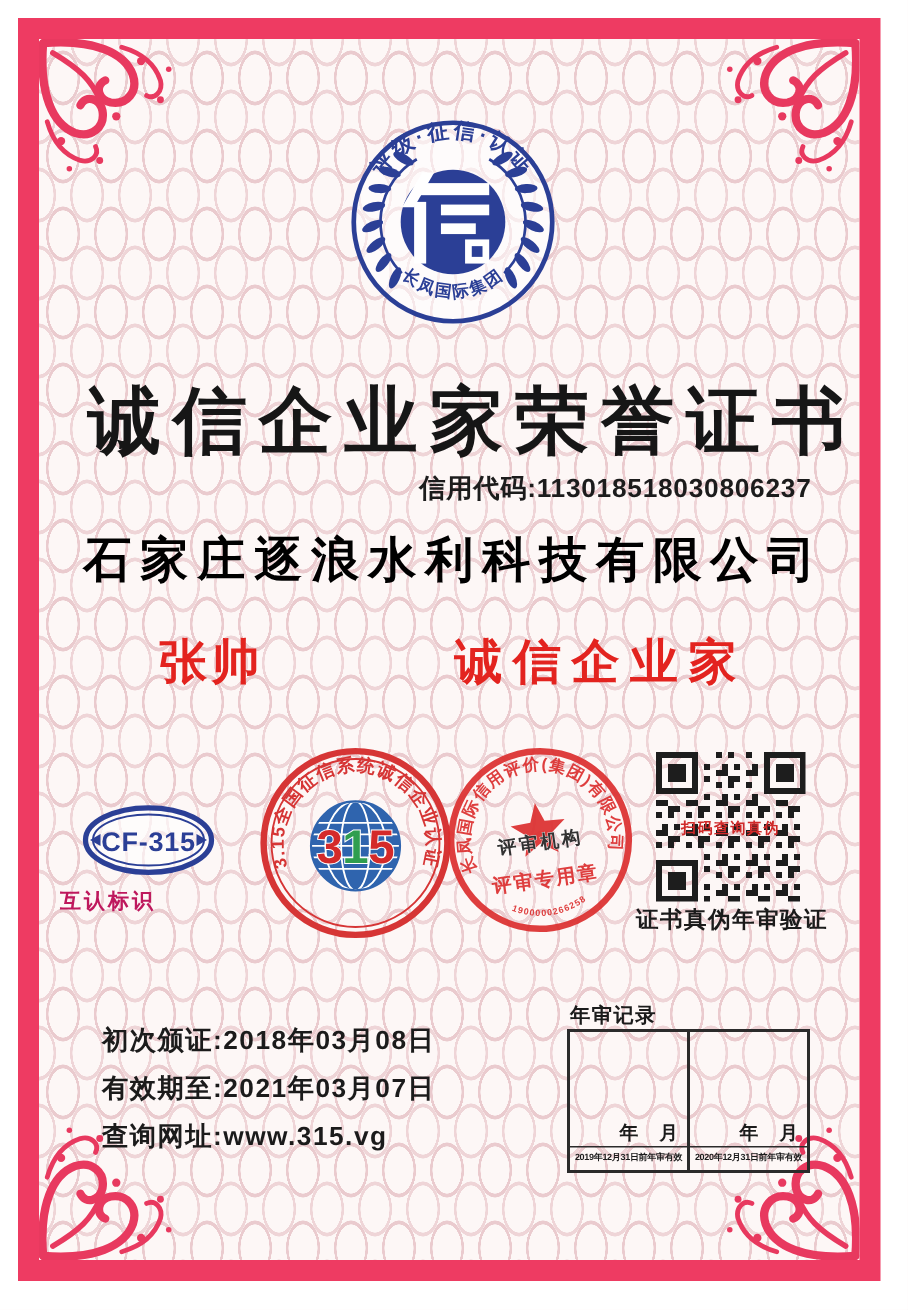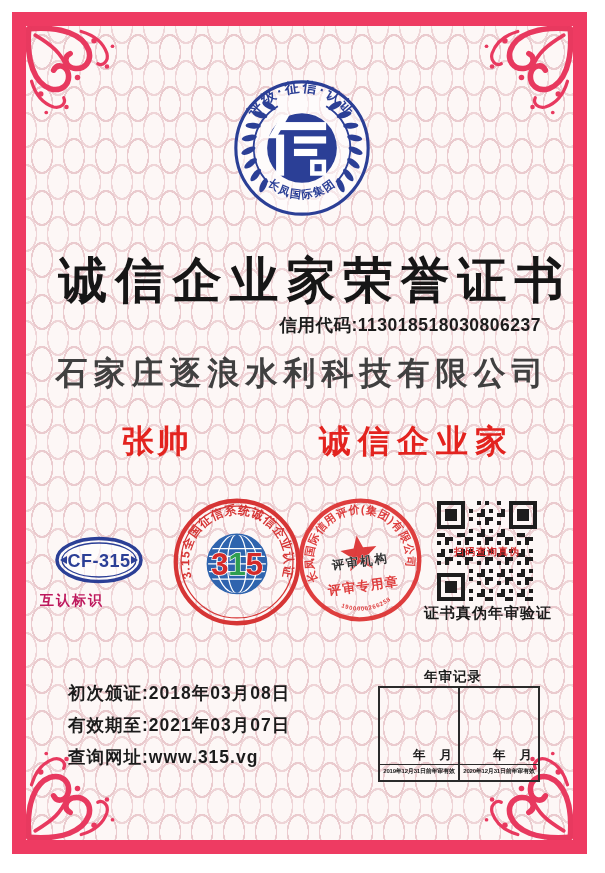--- a/index.html
+++ b/index.html
@@ -16,34 +16,34 @@
   .flourish{position:absolute;width:92px;height:92px;z-index:3;}
   .fl-tl{left:26px;top:26px;}
   .fl-tr{right:32px;top:26px;transform:scaleX(-1);}
   .fl-bl{left:26px;bottom:33px;transform:scaleY(-1);}
   .fl-br{right:32px;bottom:33px;transform:scale(-1,-1);}
   .abs{position:absolute;z-index:5;}
   .title{left:0;right:0;top:248px;text-align:center;font-size:49px;font-weight:900;
          color:#161616;letter-spacing:8px;padding-left:25px;}
   .credit{top:313px;right:64px;font-size:17.5px;font-weight:700;color:#1c1c1c;letter-spacing:.5px;}
   .company{left:0;right:0;top:352px;text-align:center;font-size:32px;font-weight:800;
-           color:#404040;letter-spacing:6px;}
-  .honor{top:420px;font-size:32px;font-weight:800;color:#e3231f;margin-left:16px;}
+           color:#000000;letter-spacing:6px;}
+  .honor{top:420px;font-size:32px;font-weight:800;color:#e3231f;}
   .honor-name{left:106px;letter-spacing:3px;}
   .honor-title{left:303px;letter-spacing:7px;}
   .cf-caption{left:40px;width:118px;top:592px;font-size:14px;
               font-weight:800;color:#be185d;letter-spacing:2px;}
   .qr-wrap{left:437px;top:501px;width:100px;height:100px;}
   .qr-overlay{position:absolute;left:0;right:0;top:44px;text-align:center;font-size:10px;
               font-weight:700;color:#d02a2a;letter-spacing:1px;white-space:nowrap;z-index:6;}
   .qr-caption{left:415px;width:146px;top:604px;text-align:center;font-size:15px;
               font-weight:700;color:#1b1b1b;letter-spacing:1px;}
   .details{left:68px;top:681px;color:#1b1b1b;}
   .details .line{height:32px;font-size:17.5px;font-weight:800;letter-spacing:1px;}
-  .ar-heading{left:380px;top:668px;font-size:13.5px;font-weight:800;color:#1b1b1b;letter-spacing:1px;margin-left:44px;}
+  .ar-heading{left:380px;top:668px;font-size:13.5px;font-weight:800;color:#1b1b1b;letter-spacing:1px;}
   .ar-box{left:378px;top:686px;width:158px;height:92px;border:2px solid #2b2b2b;display:flex;}
   .ar-cell{flex:1;position:relative;}
   .ar-cell.first{border-right:2px solid #2b2b2b;}
   .ym{position:absolute;bottom:16px;right:6px;display:flex;gap:14px;font-size:12.5px;
       font-weight:700;color:#1b1b1b;}
   .ar-note{position:absolute;left:0;right:0;bottom:0;height:13px;border-top:1.5px solid #2b2b2b;
       font-size:6px;font-weight:700;color:#1b1b1b;text-align:center;padding-top:2px;
       white-space:nowrap;overflow:hidden;letter-spacing:-0.2px;}
   svg{display:block;}
 </style>

